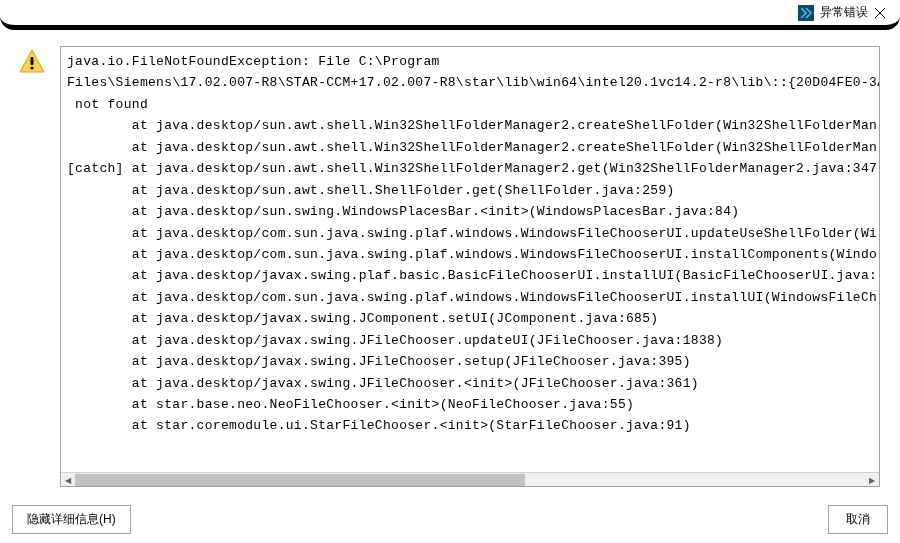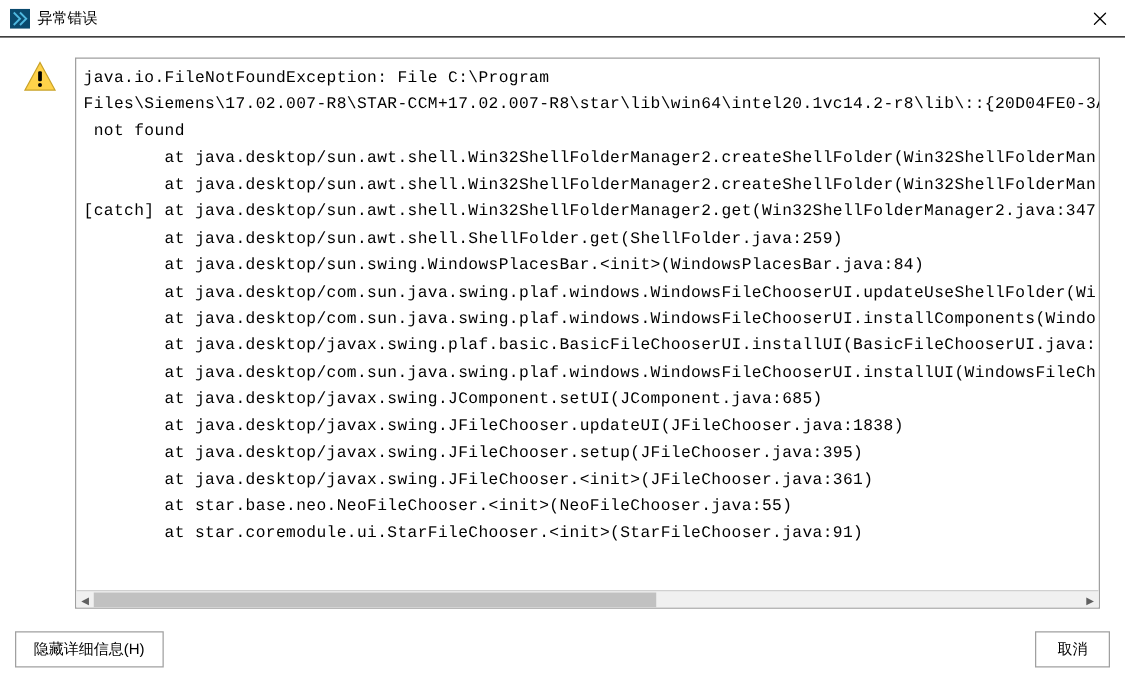--- a/index.html
+++ b/index.html
@@ -10,25 +10,26 @@
     body {
       font-family: "Microsoft YaHei", "Segoe UI", sans-serif;
       background: #ffffff;
       width: 900px;
       height: 543px;
       overflow: hidden;
     }
     .titlebar {
       height: 30px;
       background: #ffffff;
-      border-bottom: 1px solid #000000;
+      border-bottom: 5px solid #000000;
       display: flex;
       align-items: center;
       padding: 0 8px;
-      justify-content: space-between;
+      justify-content: flex-end;
+      border-radius: 14px;
     }
     .titlebar-left {
       display: flex;
       align-items: center;
       gap: 6px;
     }
     .app-icon {
       width: 16px;
       height: 16px;
       display: flex;

